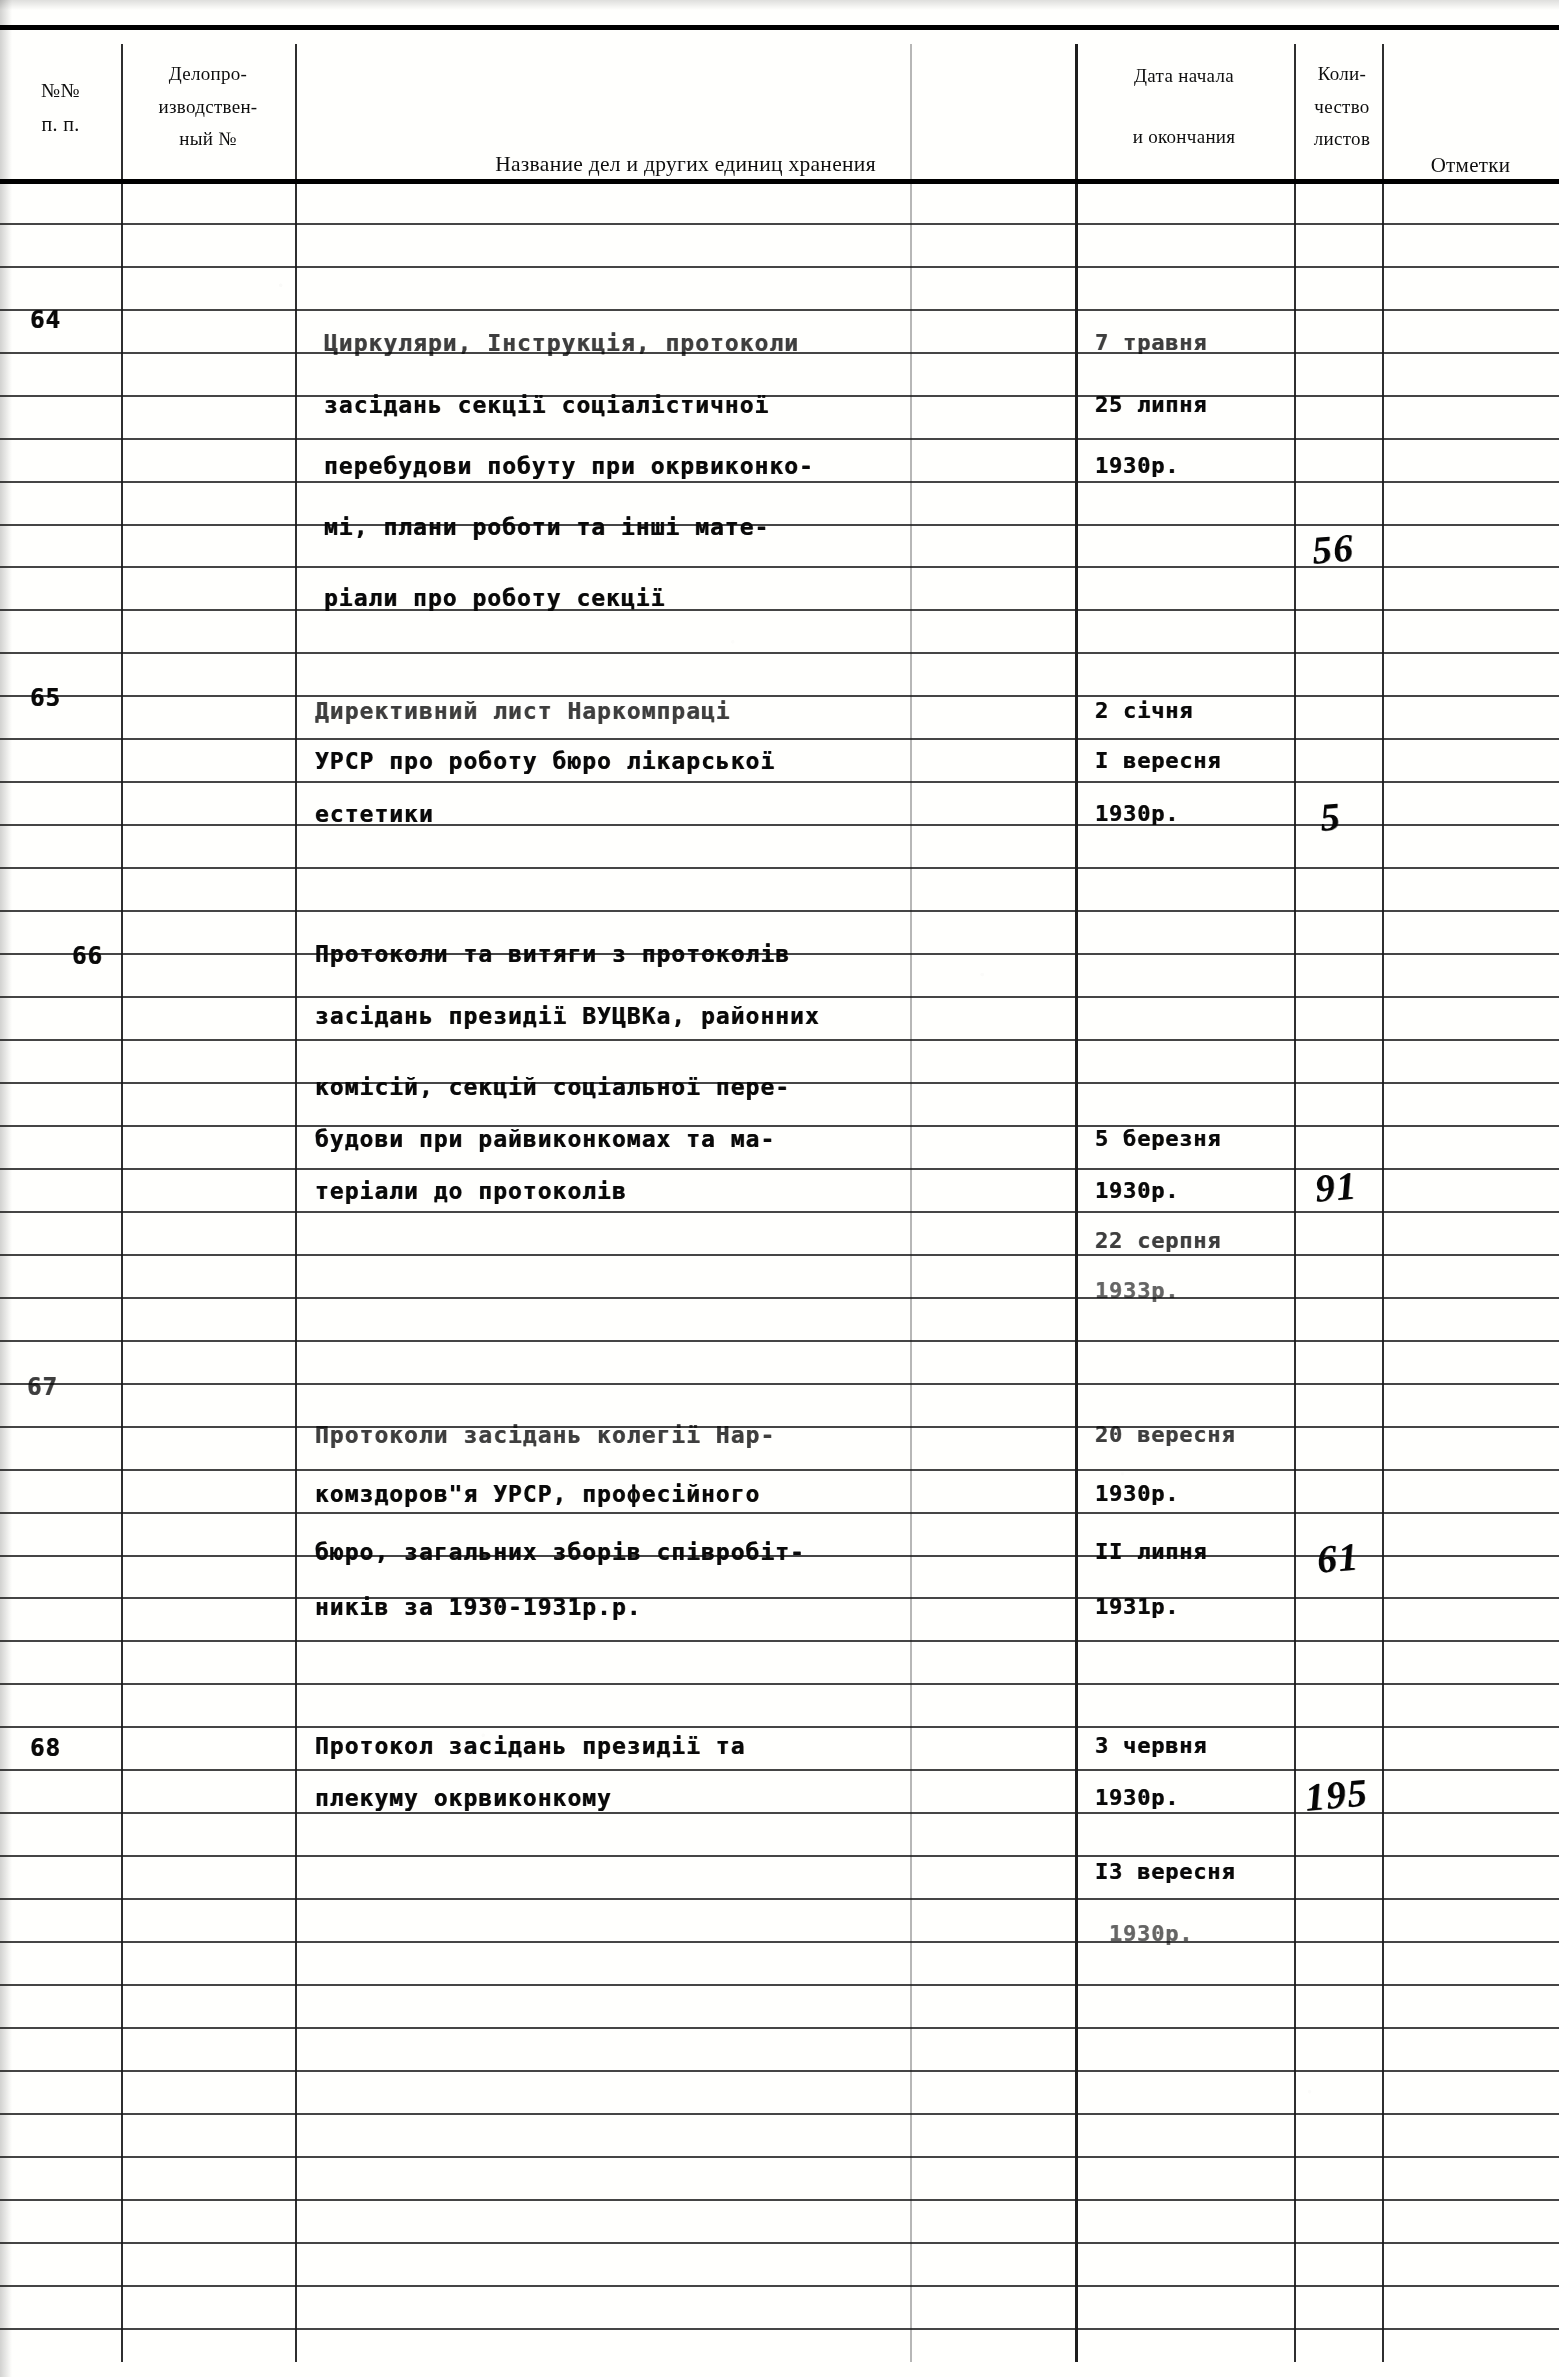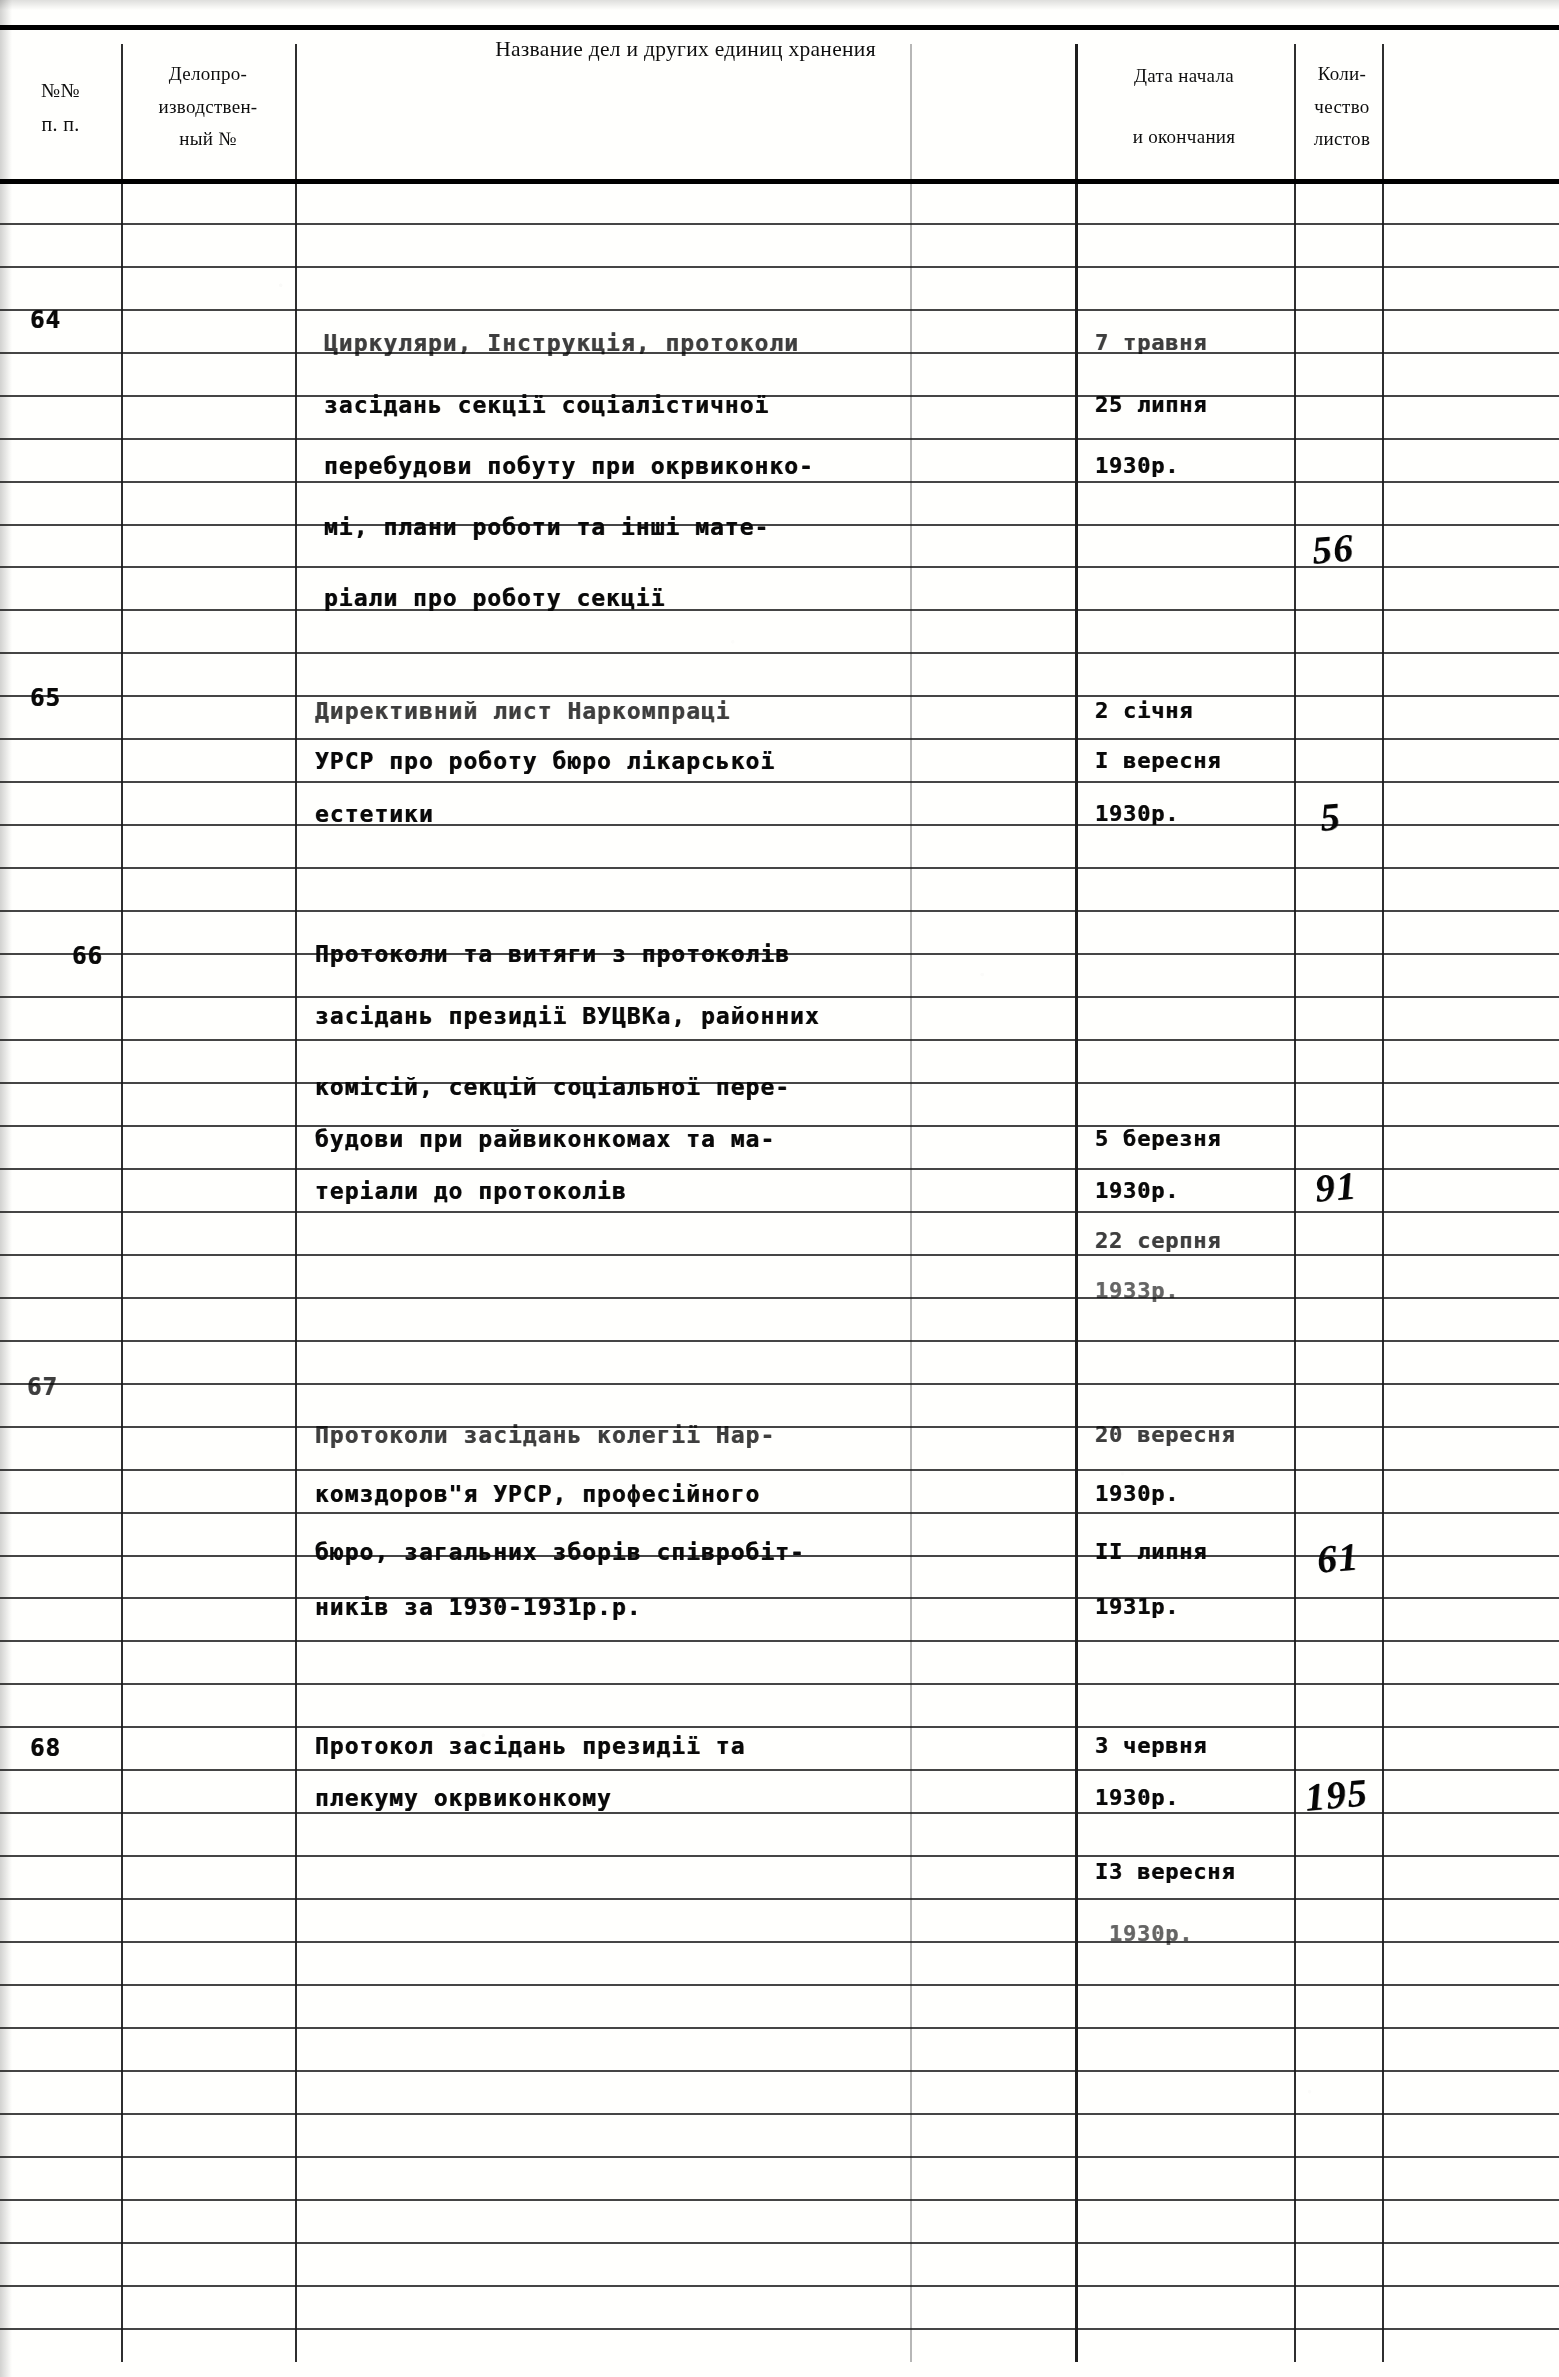--- a/index.html
+++ b/index.html
@@ -93,21 +93,21 @@
     flex-direction: column;
     align-items: center;
     justify-content: center;
     text-align: center;
     font-size: 20px;
     line-height: 1.72;
     letter-spacing: 0.3px;
     color: #101010;
   }
   .hcell span { display: block; white-space: nowrap; }
-  .hcell.single { justify-content: flex-start; }
+  .hcell.single { justify-content: flex-end; }
 
   
   .typed {
     position: absolute;
     font-family: "DejaVu Sans Mono", "Liberation Mono", monospace;
     font-size: 23px;
     font-weight: 700;
     letter-spacing: 1px;
     color: #0b0b0b;
     white-space: nowrap;
@@ -245,20 +245,23 @@
         <span>Дата начала</span>
         <span>и окончания</span>
       </div>
 
       <div class="hcell" style="left:1294px; width:96px; font-size:19px;">
         <span>Коли-</span>
         <span>чество</span>
         <span>листов</span>
       </div>
 
+      <div class="hcell single" style="left:1382px; width:177px; font-size:21px;">
+        <span>Отметки</span>
+      </div>
     </div>
 
     <div>
       <div class="typed num" style="left:30px;  top:274px;">64</div>
 
       <div class="typed faded" style="left:324px; top:299px;">Циркуляри, Інструкція, протоколи</div>
       <div class="typed" style="left:324px; top:361px;">засідань секції соціалістичної</div>
       <div class="typed" style="left:324px; top:422px;">перебудови побуту при окрвиконко-</div>
       <div class="typed" style="left:324px; top:483px;">мі, плани роботи та інші мате-</div>
       <div class="typed" style="left:324px; top:554px;">ріали про роботу секції</div>

